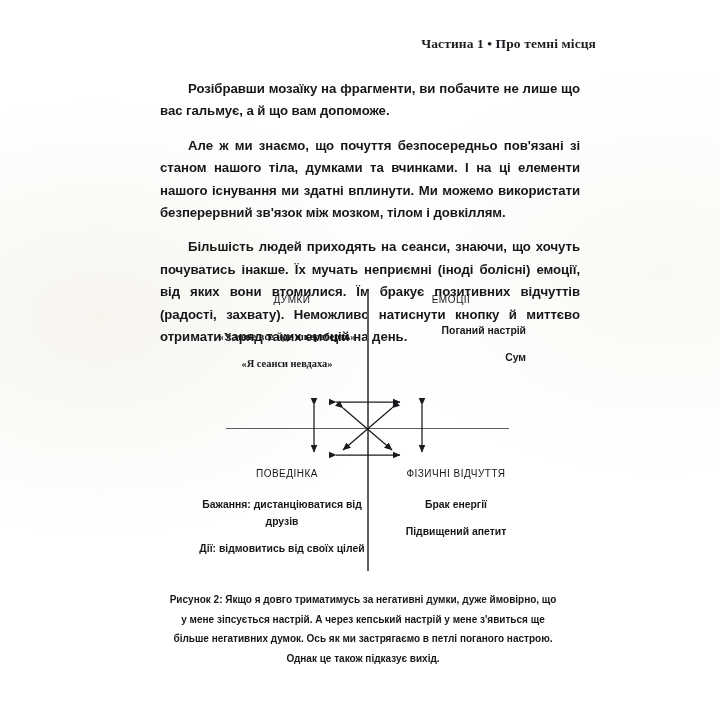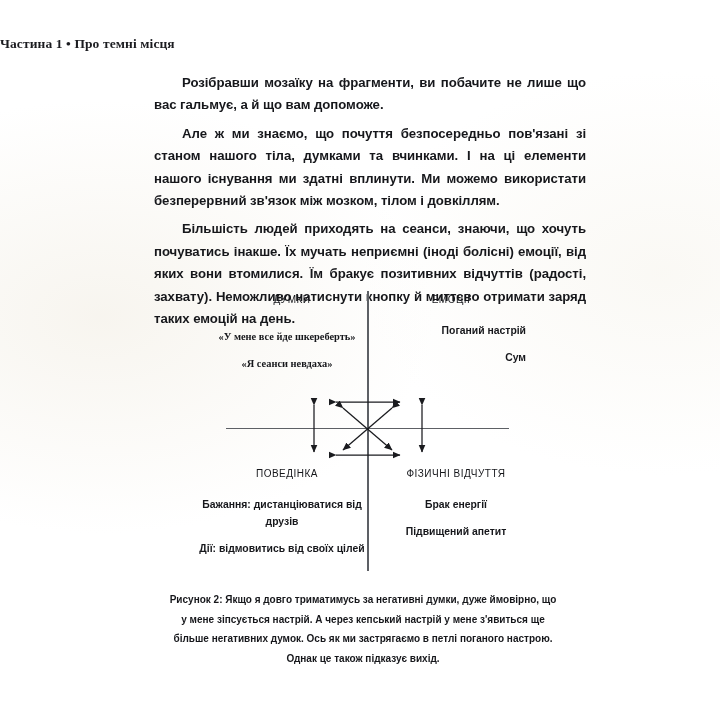--- a/index.html
+++ b/index.html
@@ -32,37 +32,37 @@
       radial-gradient(ellipse at 92% 38%, rgba(248,246,240,0.7) 0%, rgba(255,255,255,0) 32%);
     pointer-events: none;
   }
 
   
   .running-head {
     position: absolute;
     top: 36px;
     left: 0;
     right: 124px;
-    text-align: left;
+    text-align: right;
     font-family: "Liberation Serif", serif;
     font-size: 13.5px;
     font-weight: 700;
     letter-spacing: 0.1px;
     color: #1b1c20;
   }
 
   
   .body-text {
     position: absolute;
     left: 148px;
     top: 66px;
     width: 444px;
   }
   .para {
-    margin: 6px;
+    margin: 12px;
     font-size: 13.2px;
     line-height: 22.4px;
     text-align: justify;
     font-weight: 600;
     letter-spacing: -0.05px;
     color: #16171b;
     text-indent: 28px;
     -webkit-font-smoothing: antialiased;
   }
 

